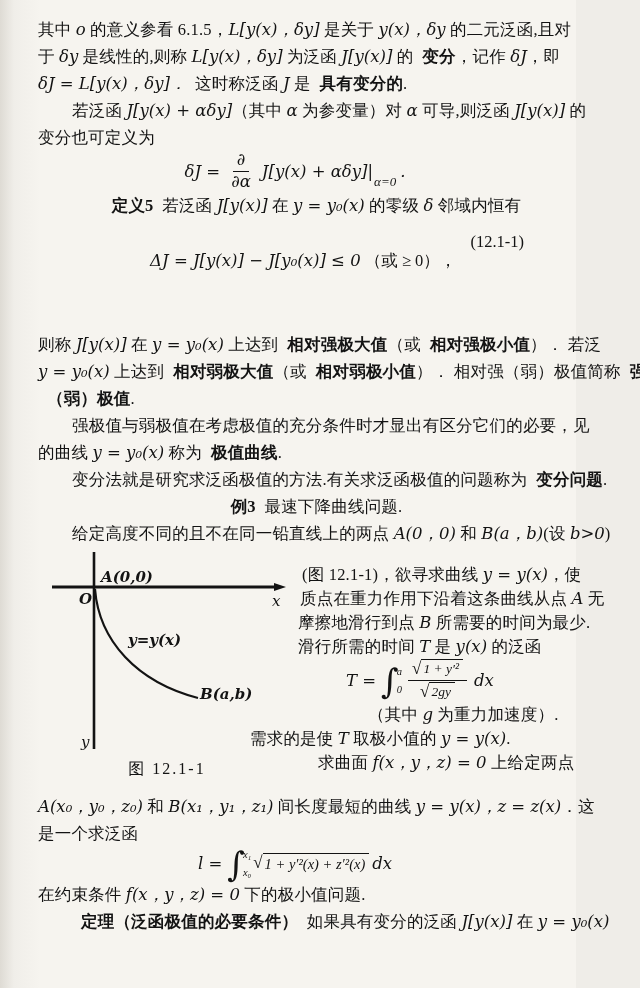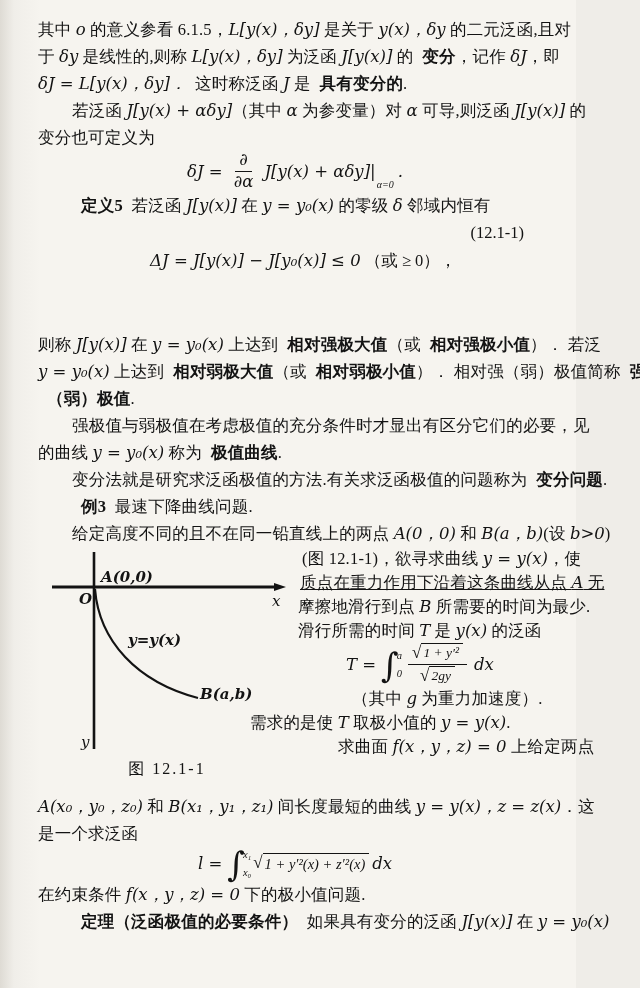--- a/index.html
+++ b/index.html
@@ -12,51 +12,51 @@
   }
   .page {
     position:relative; width:576px; height:988px;
     background:linear-gradient(90deg,#dedbd4 0px,#f0eee9 14px,#f6f4ef 40px,#f6f4ef 600px,#f1efe9 640px);
     padding:16px 24px 0 38px;
   }
   .ln {
     font-size:16.5px; line-height:27px; white-space:pre;
     letter-spacing:0.2px;
   }
-  .ind { padding-left:34px; }
+  .ind { padding-left:34px;text-align:center; }
   .b { font-weight:bold;padding-left:9px; }
   .m { font-style:italic; font-family:"DejaVu Serif",serif; letter-spacing:0; }
   
   .formula {
     display:flex; align-items:center; justify-content:center;
     font-size:16.5px; margin:0 0; color:#131313;
   }
   .mtxt { font-style:italic; font-family:"DejaVu Serif",serif; padding:0 3px; }
   .frac { display:inline-flex; flex-direction:column; align-items:center; margin:0 4px; line-height:1.15; }
   .fnum { padding:0 4px 1px 4px; border-bottom:1.5px solid #131313; }
   .fden { padding:1px 4px 0 4px; }
   .sqrt { display:inline-flex; align-items:flex-start; font-style:italic; }
   .rsym { font-style:normal; font-size:17px; line-height:1.2; }
   .rbar { border-top:1.5px solid #131313; padding:0 4px 0 2px; font-size:14.5px; line-height:1.4; }
   .intwrap { display:inline-flex; align-items:stretch; margin:0 2px; }
   .int { font-size:34px; line-height:1; font-style:normal; font-family:"DejaVu Serif",serif; }
   .lims { display:flex; flex-direction:column; justify-content:space-between; font-size:10.5px; font-style:italic; padding:2px 0 3px 0; margin-left:-2px; }
-  .subsm { font-size:10px; font-style:italic; align-self:flex-end; margin:0 1px 2px -2px; }
+  .subsm { font-size:13px; font-style:italic; align-self:flex-end; margin:0 1px 2px -2px; }
   .eqrow { position:relative; text-align:center; font-size:16.5px; line-height:28px; white-space:pre; }
-  .eqno { position:absolute; right:28px; top:0; font-style:normal;text-align:center; }
+  .eqno { position:absolute; right:28px; top:9px; font-style:normal;text-align:center; }
   
   .twocol { position:relative; height:246px; }
   .fig { position:absolute; left:0; top:2px; width:258px; }
   .fig-caption { text-align:center; font-size:16px; margin-top:2px; letter-spacing:2px;font-family:Liberation Serif, serif; }
-  .rcol { position:absolute; left:260px; top:0; width:322px; }
+  .rcol { position:absolute; left:260px; top:16px; width:322px; }
   .rcol .ln { font-size:16.5px; line-height:24px; }
-  .r1 { margin-left:4px; } .r2 { margin-left:2px;text-decoration:underline; }
+  .r1 { margin-left:4px; } .r2 { margin-left:2px; }
   .r3 { margin-left:0; }  .r4 { margin-left:0; }
-  .r5 { margin-left:54px; } .r6 { margin-left:-48px; }
-  .r7 { margin-left:25px; } .r8 { margin-left:40px; }
+  .r5 { margin-left:70px; } .r6 { margin-left:-48px; }
+  .r7 { margin-left:25px; } .r8 { margin-left:20px; }
   .f2 { justify-content:flex-start; margin-left:45px; }
   .f2 .rbar { font-size:13.5px; }
   svg text { font-family:"DejaVu Serif",serif; fill:#131313; }
   .svgmath { font-style:italic; font-size:15px; font-weight:bold; }
   .svgaxis { font-style:italic; font-size:15px; }
 </style>
 </head>
 <body>
 
 <div class="page">

